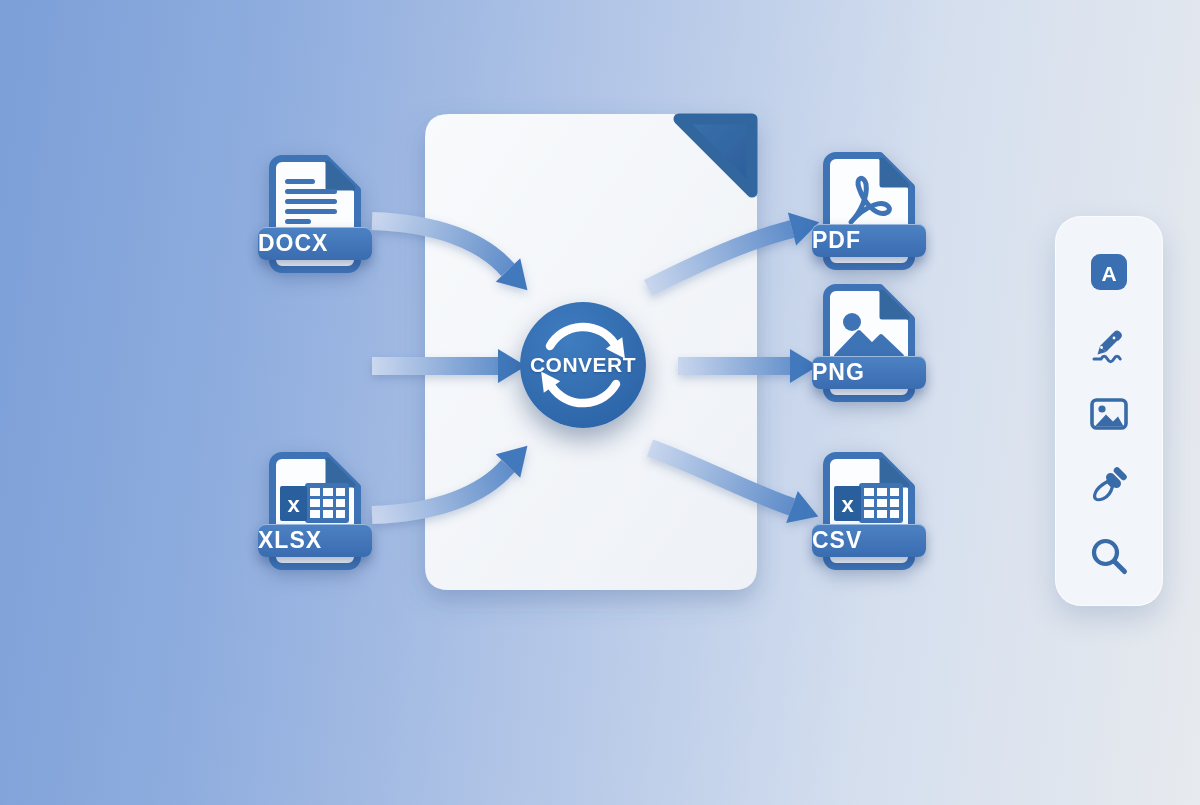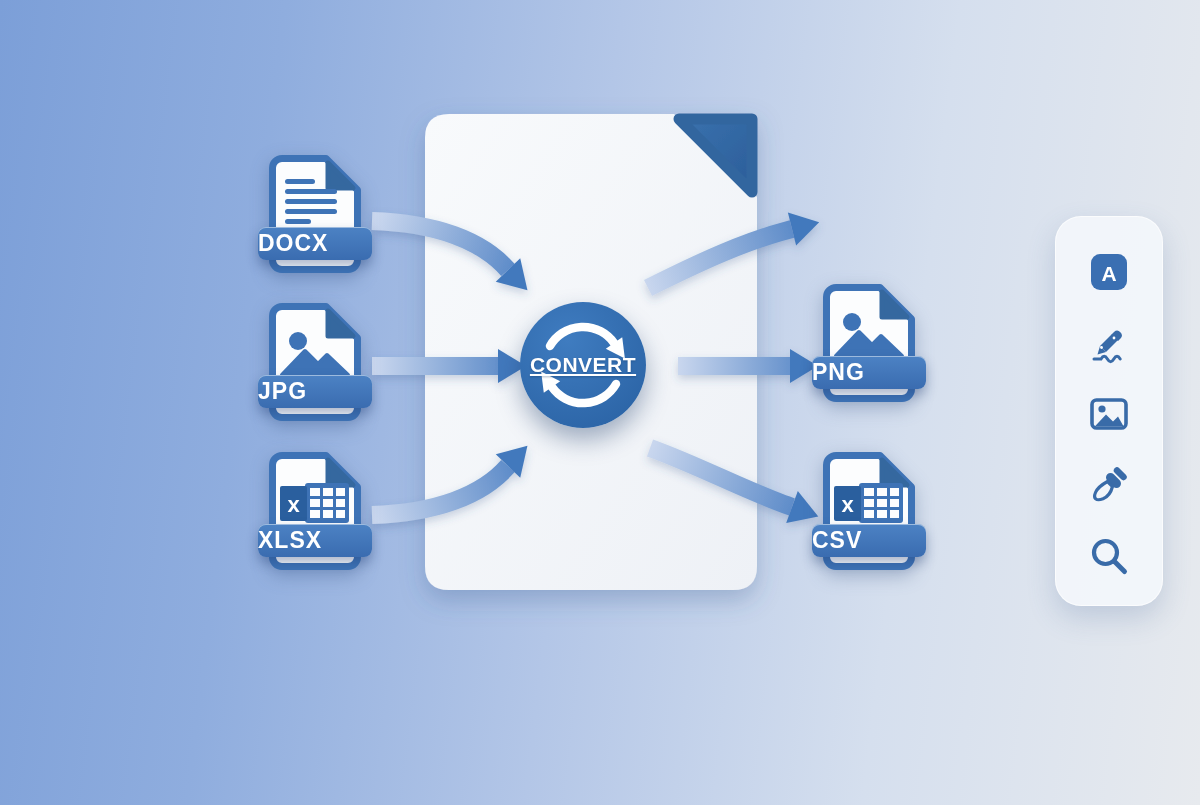--- a/index.html
+++ b/index.html
@@ -22,21 +22,20 @@
   .convert-btn{
     position:absolute;left:520px;top:302px;width:126px;height:126px;border-radius:50%;
     background:radial-gradient(circle at 38% 30%,#3f7cc0,#2d66a8 78%);
     box-shadow:0 12px 24px rgba(22,52,100,.38);cursor:pointer;
   }
   .convert-btn svg{position:absolute;left:0;top:0;}
   .convert-label{
     position:absolute;inset:0;display:flex;align-items:center;justify-content:center;
     color:#fff;font-weight:bold;font-size:21px;letter-spacing:.5px;
     text-shadow:0 1px 2px rgba(0,40,90,.35);
-    text-decoration:underline;
   }
   
   .toolbar{
     position:absolute;left:1055px;top:216px;width:108px;height:390px;border-radius:26px;
     background:rgba(243,246,251,.93);border:1px solid rgba(255,255,255,.65);
     box-shadow:0 12px 28px rgba(70,100,150,.22);
     display:flex;flex-direction:column;align-items:center;justify-content:space-between;
     padding:32px 0 26px 0;box-sizing:border-box;
   }
   .tool-btn{width:46px;height:46px;display:flex;align-items:center;justify-content:center;
@@ -133,33 +132,20 @@
         <rect x="16" y="44" width="52" height="5" rx="2.5"></rect>
         <rect x="16" y="54" width="52" height="5" rx="2.5"></rect>
         <rect x="16" y="64" width="26" height="5" rx="2.5"></rect>
       </g>
     </svg>
     <div class="banner">
       <span>DOCX</span>
     </div>
   </div>
 
-  <div class="file-card" style="left:258px;top:303px">
-    <svg class="doc-svg" width="92" height="118" viewBox="0 0 92 118">
-      <path d="M13,3.5 H57 L88.5,35 V105 A9.5,9.5 0 0 1 79,114.5 H13 A9.5,9.5 0 0 1 3.5,105 V13 A9.5,9.5 0 0 1 13,3.5 Z" fill="#fcfdfe" stroke="#3e73b6" stroke-width="7" stroke-linejoin="round"></path>
-      <path d="M59,8 L84,33 L59,33 Z" fill="#35689f" stroke="#35689f" stroke-width="5" stroke-linejoin="round"></path>
-      <g fill="#3e73b6">
-        <circle cx="29" cy="38" r="9"></circle>
-        <path d="M13,72 L36,48 L49,61 L58,52 L79,72 Z" stroke="#3e73b6" stroke-width="4" stroke-linejoin="round"></path>
-      </g>
-    </svg>
-    <div class="banner">
-      <span>JPG</span>
-    </div>
-  </div>
 
   <div class="file-card" style="left:258px;top:452px">
     <svg class="doc-svg" width="92" height="118" viewBox="0 0 92 118">
       <path d="M13,3.5 H57 L88.5,35 V105 A9.5,9.5 0 0 1 79,114.5 H13 A9.5,9.5 0 0 1 3.5,105 V13 A9.5,9.5 0 0 1 13,3.5 Z" fill="#fcfdfe" stroke="#3e73b6" stroke-width="7" stroke-linejoin="round"></path>
       <path d="M59,8 L84,33 L59,33 Z" fill="#35689f" stroke="#35689f" stroke-width="5" stroke-linejoin="round"></path>
       <g>
         <rect x="36" y="31" width="44" height="40" rx="3" fill="#3e73b6"></rect>
         <g fill="#fcfdfe">
           <rect x="41" y="36" width="10" height="8"></rect>
             <rect x="54" y="36" width="10" height="8"></rect>
@@ -173,20 +159,30 @@
         </g>
         <rect x="11" y="34" width="27" height="35" rx="2" fill="#2a5f9e"></rect>
         <text x="24.5" y="60" text-anchor="middle" font-size="22" font-weight="bold" fill="#fff" font-family="Liberation Sans, sans-serif">x</text>
       </g>
     </svg>
     <div class="banner">
       <span>XLSX</span>
     </div>
   </div>
 
+  <div class="file-card" style="left:812px;top:152px">
+    <svg class="doc-svg" width="92" height="118" viewBox="0 0 92 118">
+      <path d="M13,3.5 H57 L88.5,35 V105 A9.5,9.5 0 0 1 79,114.5 H13 A9.5,9.5 0 0 1 3.5,105 V13 A9.5,9.5 0 0 1 13,3.5 Z" fill="#fcfdfe" stroke="#3e73b6" stroke-width="7" stroke-linejoin="round"></path>
+      <path d="M59,8 L84,33 L59,33 Z" fill="#35689f" stroke="#35689f" stroke-width="5" stroke-linejoin="round"></path>
+      <path d="M28,70 C37,61 45,45 43,32 C41,23 32,25 36,36 C41,51 53,64 63,61 C71,58 64,48 51,53 C41,57 33,64 28,70 Z" fill="none" stroke="#3e73b6" stroke-width="5" stroke-linecap="round" stroke-linejoin="round"></path>
+    </svg>
+    <div class="banner">
+      <span>PDF</span>
+    </div>
+  </div>
 
   <div class="file-card" style="left:812px;top:284px">
     <svg class="doc-svg" width="92" height="118" viewBox="0 0 92 118">
       <path d="M13,3.5 H57 L88.5,35 V105 A9.5,9.5 0 0 1 79,114.5 H13 A9.5,9.5 0 0 1 3.5,105 V13 A9.5,9.5 0 0 1 13,3.5 Z" fill="#fcfdfe" stroke="#3e73b6" stroke-width="7" stroke-linejoin="round"></path>
       <path d="M59,8 L84,33 L59,33 Z" fill="#35689f" stroke="#35689f" stroke-width="5" stroke-linejoin="round"></path>
       <g fill="#3e73b6">
         <circle cx="29" cy="38" r="9"></circle>
         <path d="M13,72 L36,48 L49,61 L58,52 L79,72 Z" stroke="#3e73b6" stroke-width="4" stroke-linejoin="round"></path>
       </g>
     </svg>

